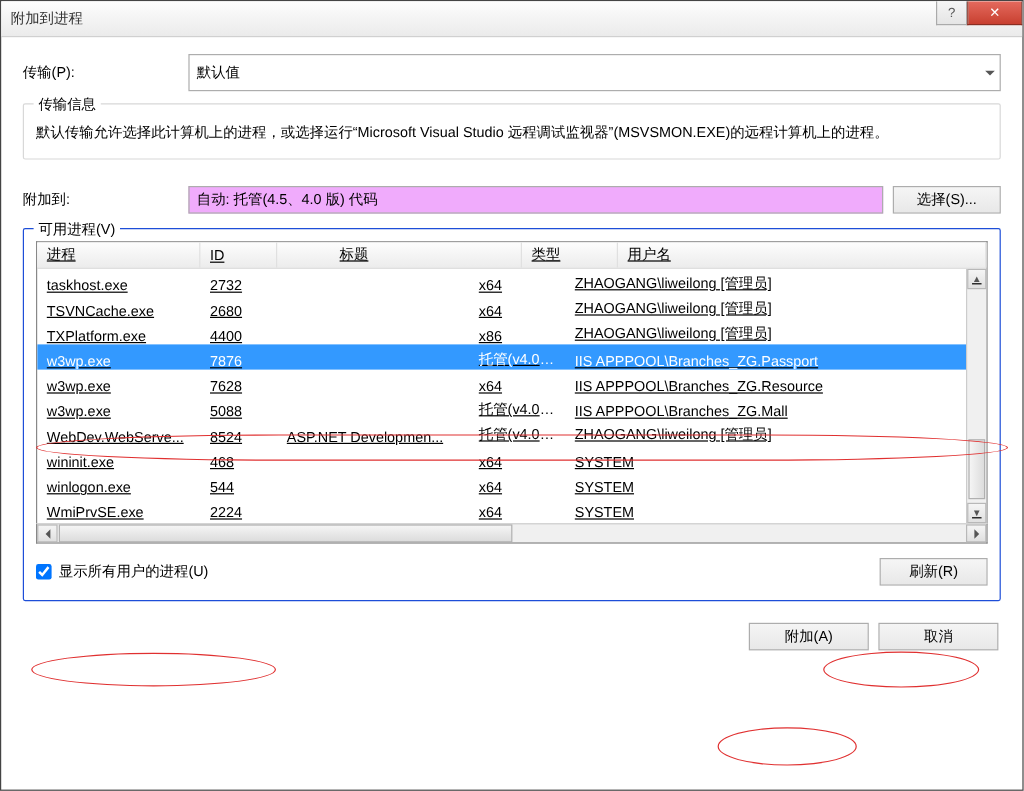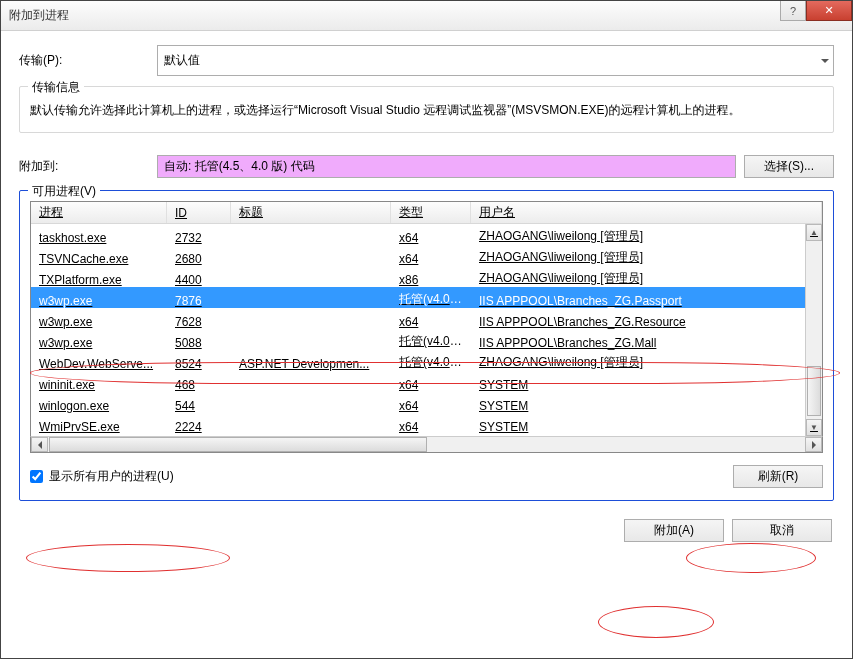--- a/index.html
+++ b/index.html
@@ -114,21 +114,21 @@
       background: linear-gradient(to bottom,#fdfdfd,#ececec);
       border-bottom: 1px solid #d8d8d8;
       flex-shrink:0;
     }
     .th {
       padding: 0 8px; display: flex; align-items: center;
       border-right: 1px solid #e0e0e0;
       color: #000; font-weight: normal;
       overflow: hidden; white-space: nowrap;
     }
-    .th.c1{ width: 136px;} .th.c2{ width:64px;} .th.c3{ width:160px;}
+    .th.c1{ width: 136px;} .th.c2{ width:64px;} .th.c3{ width:160px;margin-left:44px;}
     .th.c4{ width:80px;} .th.c5{ flex:1;}
     .tbody { flex:1; overflow:hidden; position:relative;}
     .trow { display:flex; height:21px; align-items:flex-end;}
     .td { padding: 0 8px; overflow:hidden; white-space:nowrap; text-overflow:ellipsis;}
     .td.c1{ width:136px;} .td.c2{ width:64px;} .td.c3{ width:160px;}
     .td.c4{ width:80px;} .td.c5{ flex:1;}
     .sel { background:#3399ff; color:#fff; }
     
     .hscroll {
       height: 17px; background: #f0f0f0;

